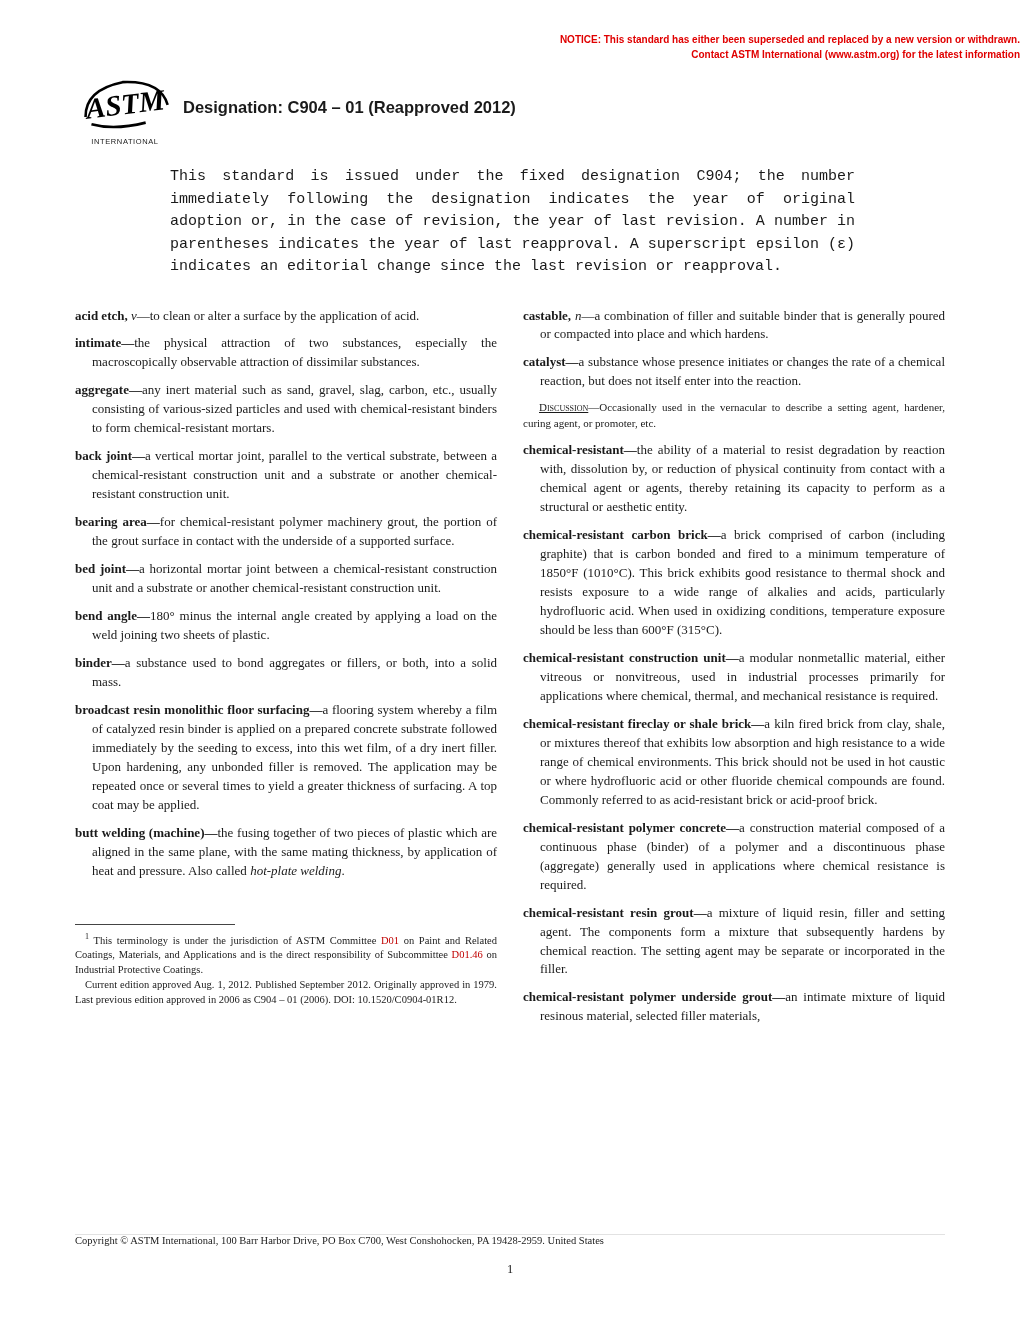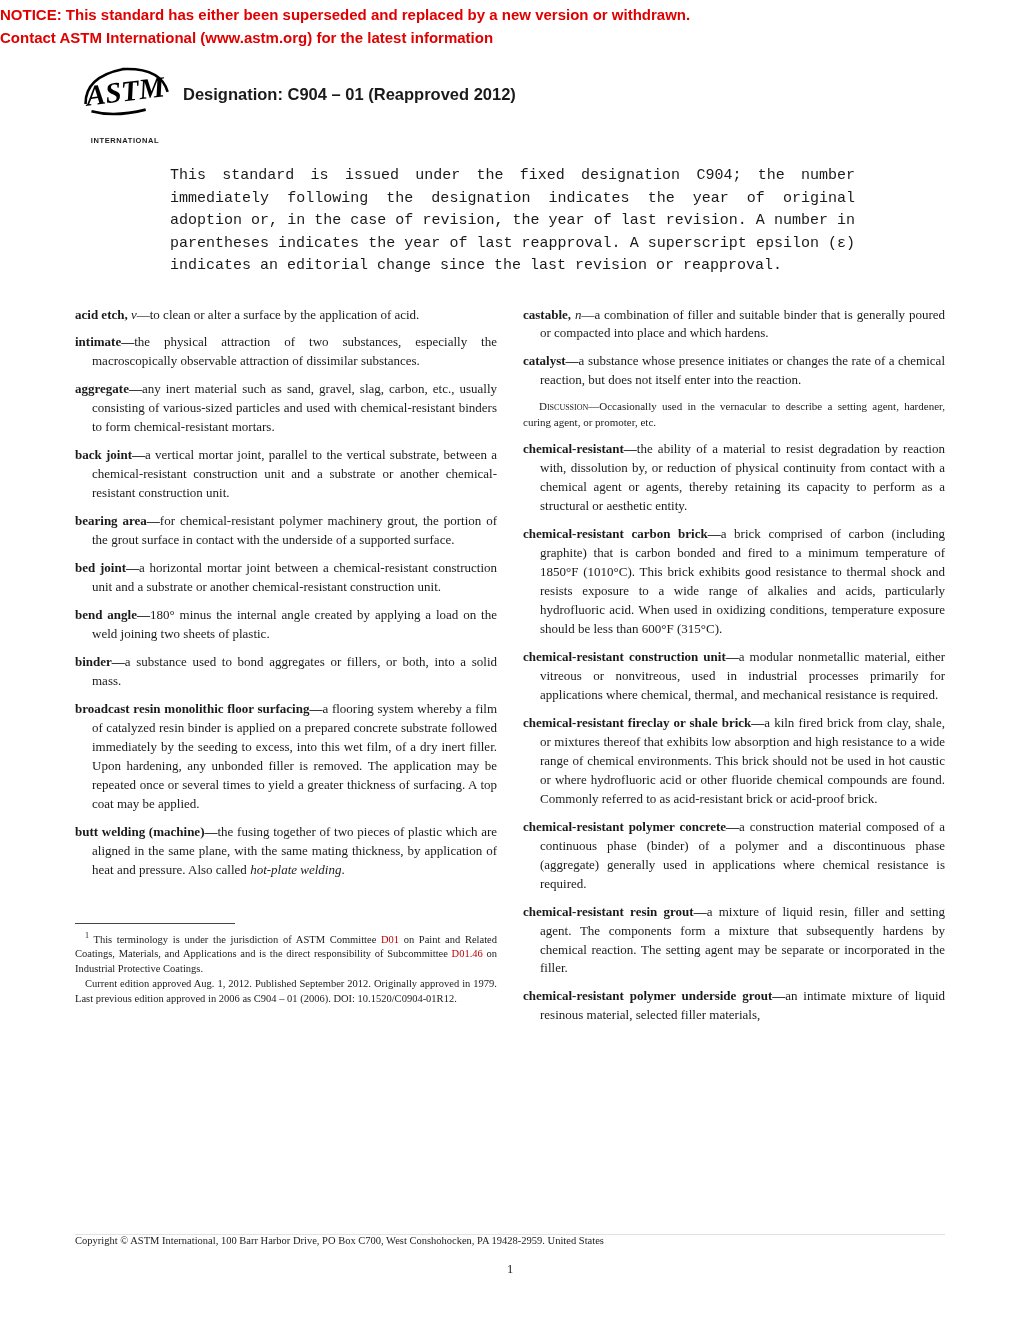--- a/index.html
+++ b/index.html
@@ -1,43 +1,43 @@
 <!DOCTYPE html>
 <html><head>
 <meta charset="utf-8">
 <style>
   * { margin:0; padding:0; box-sizing:border-box; }
   html,body { background:#ffffff; }
   body { width:1020px; height:1320px; font-family:"Liberation Serif", serif; color:#1a1a1a; }
   .page { position:relative; width:1020px; height:1320px; background:#fff; overflow:hidden; }
 
-  .notice { margin-top:4px; text-align:left; font-family:"Liberation Sans", sans-serif;
-            font-weight:bold; font-size:15px; line-height:1.5; color:#e00000; }
+  .notice { margin-top:32px; text-align:right; font-family:"Liberation Sans", sans-serif;
+            font-weight:bold; font-size:10px; line-height:1.5; color:#e00000; }
 
   .header-row { display:flex; align-items:flex-start; margin:14px 75px 0 75px; }
   .logo-block { width:100px; text-align:center; }
-  .logo-sub { font-family:"Liberation Sans", sans-serif; font-weight:bold; font-size:7.5px;
-              letter-spacing:0.6px; margin-top:13px; }
+  .logo-sub { font-family:"Liberation Sans", sans-serif; font-weight:normal; font-size:7.5px;
+              letter-spacing:0.6px; margin-top:1px; }
   .designation { margin-left:8px; margin-top:22px; font-family:"Liberation Sans", sans-serif;
                  font-weight:bold; font-size:16.5px; }
 
   .title { margin:30px 75px 0 170px; font-family:"Liberation Sans", sans-serif;
            font-weight:bold; font-size:19.5px; line-height:1.38; }
   .title sup { font-size:12px; }
 
   .intro { margin:20px 0 18px 170px; width:685px; font-size:15px; line-height:1.5; text-align:justify;font-family:Liberation Mono, monospace; }
 
   .cols { display:flex; gap:26px; margin:28px 75px 0 75px; }
   .col { width:422px; }
 
   .entry { font-size:13px; line-height:1.46; text-align:justify;
            padding-left:17px; text-indent:-17px; margin-bottom:9px; }
   .discussion { font-size:11px; line-height:1.45; text-align:justify;
                 text-indent:16px; margin:0 0 9px 0; }
-  .sc { font-variant:small-caps; }
+  .sc { font-variant:small-caps;text-decoration:underline; }
 
   .footnote { margin-top:43px; }
   .fn-rule { width:160px; border-top:1px solid #444; margin-bottom:6px; }
   .fn-p { font-size:10.5px; line-height:1.42; text-align:justify; text-indent:10px; }
   .fn-p sup { font-size:8px; }
   .redlink { color:#c00000; text-decoration:none; cursor:pointer; }
 
   .footer { position:absolute; left:75px; right:75px; top:1234px;
             border-top:1px solid #e2e2e2; font-size:10.5px; }
   .pagenum { position:absolute; top:1262px; left:0; right:0; text-align:center; font-size:12.5px; }

